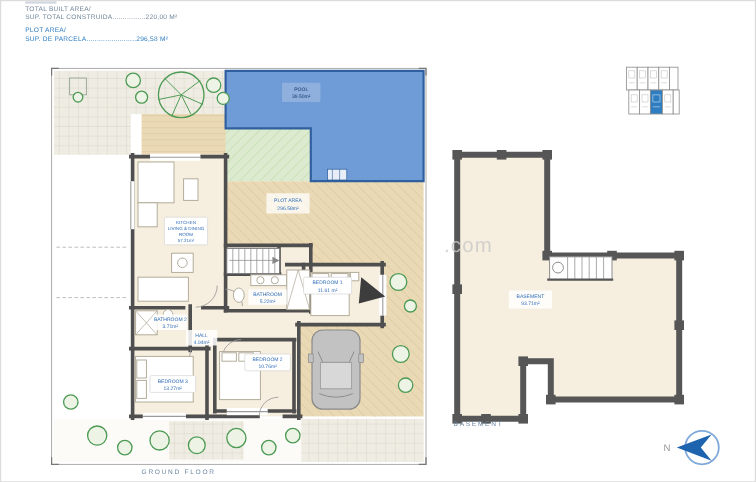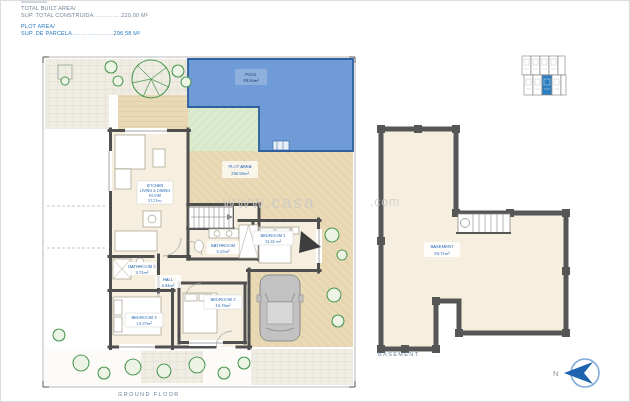--- a/index.html
+++ b/index.html
@@ -9,21 +9,21 @@
   .hdr .blk{margin-bottom:5px;}
   .hdr .l1,.hdr .l2{font-size:5.5px;line-height:6.5px;letter-spacing:.2px;}
   .blk1 .l1,.blk1 .l2{color:#73889b;}
   .blk2 .l1,.blk2 .l2{color:#2e7dc0;}
   .clip-line{position:absolute;left:20px;top:0;width:26px;height:2px;background:#c3ccd4;opacity:.8;}
   .caption{position:absolute;font-size:5.5px;letter-spacing:1.4px;color:#6d87a0;}
   .cap-ground{left:117px;top:390px;}
   .cap-basement{left:377px;top:350px;}
   .wm{position:absolute;color:#c9c9c9;opacity:.8;pointer-events:none;}
   .wm-left{left:222px;top:192px;font-size:17px;letter-spacing:2px;}
-  .wm-right{left:369px;top:194px;font-size:12px;letter-spacing:1px;}
+  .wm-right{left:369px;top:194px;font-size:17px;letter-spacing:1px;}
   svg{position:absolute;left:0;top:0;}
   text{font-family:"Liberation Sans",sans-serif;}
   .roomlab{fill:#2f6db8;font-size:4.2px;text-anchor:middle;}
   .poollab{fill:#16386b;font-size:4.2px;text-anchor:middle;}
   .klab{fill:#2f6db8;font-size:3.8px;text-anchor:middle;}
 </style>
 </head>
 <body>
 
 <div class="page">
@@ -297,15 +297,14 @@
 
     <g>
       <circle cx="584" cy="372" r="14" fill="#fff" stroke="#7fa9da" stroke-width="1.5"></circle>
       <path d="M563,372 L592,361 L583,372 L592,383 Z" fill="#1e63ae"></path>
       <text x="552" y="375" font-size="8" fill="#9a9a9a">N</text>
     </g>
   </svg>
 
   <div class="caption cap-ground">GROUND FLOOR</div>
   <div class="caption cap-basement">BASEMENT</div>
-  <div class="wm wm-left">www.casa</div>
   <div class="wm wm-right">.com</div>
 </div>
 
 </body></html>

